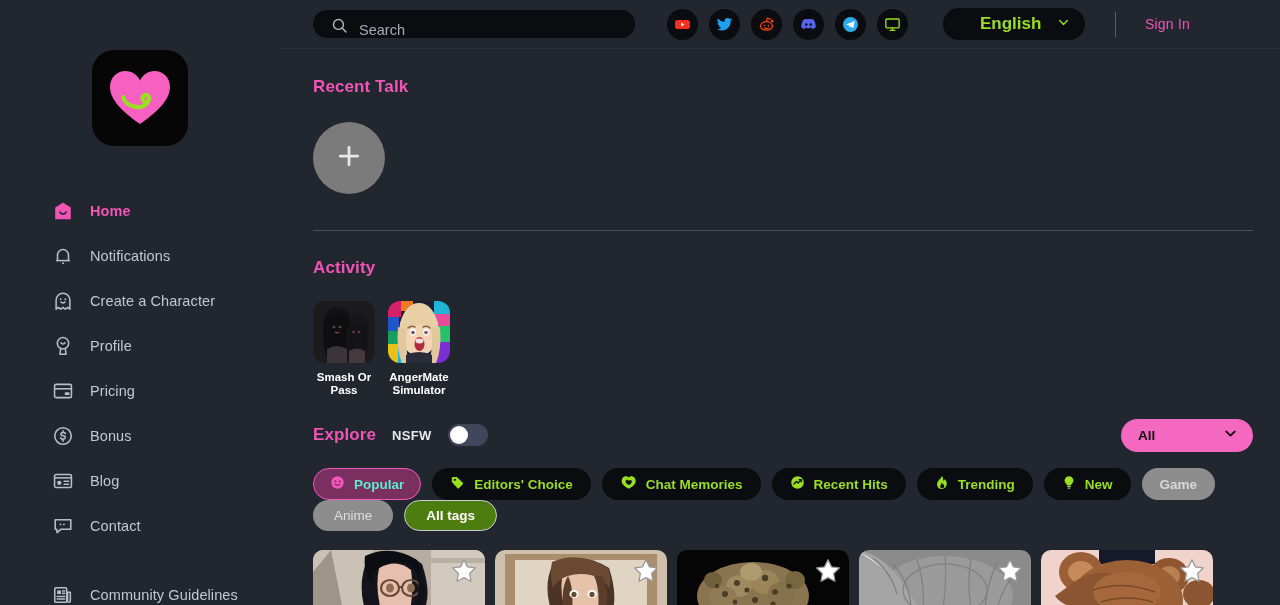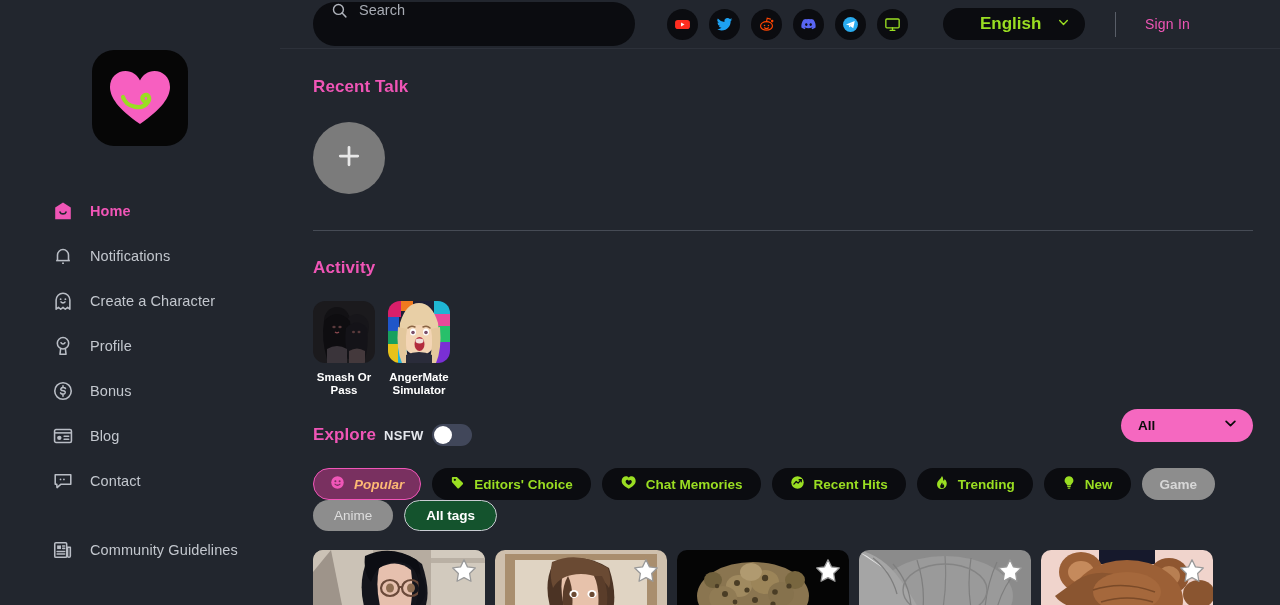--- a/index.html
+++ b/index.html
@@ -48,23 +48,23 @@
 
   
   #header {
     height: 49px; width: 100%;
     display: flex; align-items: center;
     padding: 0 27px 0 33px;
     border-bottom: 1px solid #2d313a;
     gap: 0;
   }
   #search-box {
-    width: 322px; height: 44px;
+    width: 322px; height: 28px;
     background: #0b0c10; border-radius: 22px;
-    display: flex; align-items: flex-start; gap: 11px;
+    display: flex; align-items: flex-end; gap: 11px;
     padding: 0 18px;
     flex: 0 0 322px;
   }
   #search-input {
     background: transparent; border: none; outline: none;
     color: #d8dbe1; font-size: 14.5px;
     font-family: "Liberation Sans", sans-serif;
     width: 100%;
   }
   #search-input::placeholder { color: #a7abb3; }
@@ -119,62 +119,62 @@
     width: 62px; height: 62px; border-radius: 12px;
     overflow: hidden; position: relative;
   }
   .act-name {
     margin-top: 8px; text-align: center;
     color: #ffffff; font-size: 11.5px; font-weight: bold; line-height: 13px;
   }
 
   
   #explore { padding-top: 27px; position: relative; }
-  #explore-row { display: flex; align-items: center; gap: 8px; }
+  #explore-row { display: flex; align-items: center; gap: 16px; }
   #nsfw-label { color: #e4e7ec; font-size: 13px; font-weight: bold; letter-spacing:.3px; }
   #nsfw-toggle {
     width: 40px; height: 22px; border-radius: 11px;
     background: #41475a; position: relative; cursor: pointer;
   }
   #nsfw-knob {
     position: absolute; left: 2px; top: 2px;
     width: 18px; height: 18px; border-radius: 50%; background: #fff;
   }
   #all-dd {
-    position: absolute; right: 27px; top: 12px;
+    position: absolute; right: 27px; top: 22px;
     width: 132px; height: 33px; border-radius: 17px;
     background: #f568c0;
     display: flex; align-items: center; justify-content: space-between;
     padding: 0 15px 0 17px; cursor: pointer;
   }
   #all-dd-label { color: #0c0c0c; font-size: 13.5px; font-weight: bold; }
 
   
   #chips { display: flex; gap: 11px; margin-top: 22px; flex-wrap: nowrap; }
   .chip {
     height: 32px; border-radius: 17px;
     display: flex; align-items: center; gap: 9px;
     padding: 0 18px; cursor: pointer;
     background: #0b0c10; white-space: nowrap;
   }
   .chip .chip-label { font-size: 13.5px; font-weight: bold; color: #9ade22; }
   .chip.active { background: #793060; border: 1.6px solid #f056b8; padding: 0 16px; }
-  .chip.active .chip-label { color: #fdba74; font-style: italic; }
+  .chip.active .chip-label { color: #5eead4; }
   .chip.muted { background: #8d8d8d; }
   .chip.muted .chip-label { color: #d7d7d7; }
 
   
   #tags { display: flex; gap: 11px; }
   .tag {
     height: 31px; border-radius: 16px; padding: 0 21px;
     display: flex; align-items: center; cursor: pointer;
     font-size: 13.5px;
   }
   .tag.gray { background: #8d8d8d; color: #dddddd; }
-  .tag.outline { background: #14532d; border: 1.5px solid #c9ccd2; color: #fff; font-weight: bold; }
+  .tag.outline { background: #4d7c0f; border: 1.5px solid #c9ccd2; color: #fff; font-weight: bold; }
 
   
   #cards { display: flex; gap: 10px; margin-top: 19px; }
   .card {
     width: 172px; height: 60px;
     border-radius: 10px 10px 0 0;
     position: relative; overflow: hidden; cursor: pointer;
   }
   .card-star {
     position: absolute; right: 8px; top: 8px;
@@ -236,20 +236,30 @@
         <span class="nav-icon">
           <svg width="22" height="22" viewBox="0 0 24 24" fill="none" stroke="#b9bdc5" stroke-width="1.7">
               <circle cx="12" cy="9" r="6.2"></circle>
               <path d="M9.5 14.2 8.7 21h6.6l-.8-6.8" stroke-linejoin="round"></path>
               <path d="M9.8 8.4c.9 1.9 3.5 1.9 4.4 0" stroke-linecap="round"></path>
             </svg>
         </span>
         <span class="nav-label">Profile</span>
       </div>
 
+      <div class="nav-item">
+        <span class="nav-icon">
+          <svg width="22" height="22" viewBox="0 0 24 24" fill="none" stroke="#b9bdc5" stroke-width="1.7">
+              <rect x="2.8" y="4.8" width="18.4" height="14.4" rx="1.6"></rect>
+              <path d="M2.8 9.6h18.4"></path>
+              <rect x="14" y="13.4" width="5" height="3" fill="#b9bdc5" stroke="none"></rect>
+            </svg>
+        </span>
+        <span class="nav-label">Pricing</span>
+      </div>
 
       <div class="nav-item">
         <span class="nav-icon">
           <svg width="22" height="22" viewBox="0 0 24 24" fill="none" stroke="#b9bdc5" stroke-width="1.7">
               <circle cx="12" cy="12" r="9"></circle>
               <path d="M14.7 9.2c-.7-1-3.9-1.6-4.9.2-.9 1.7 1.3 2 2.2 2.3 1 .3 3 .6 2.3 2.5-.8 1.9-4.3 1.4-5-.1M12 6.4v1.6M12 16v1.6" stroke-linecap="round"></path>
             </svg>
         </span>
         <span class="nav-label">Bonus</span>
       </div>

